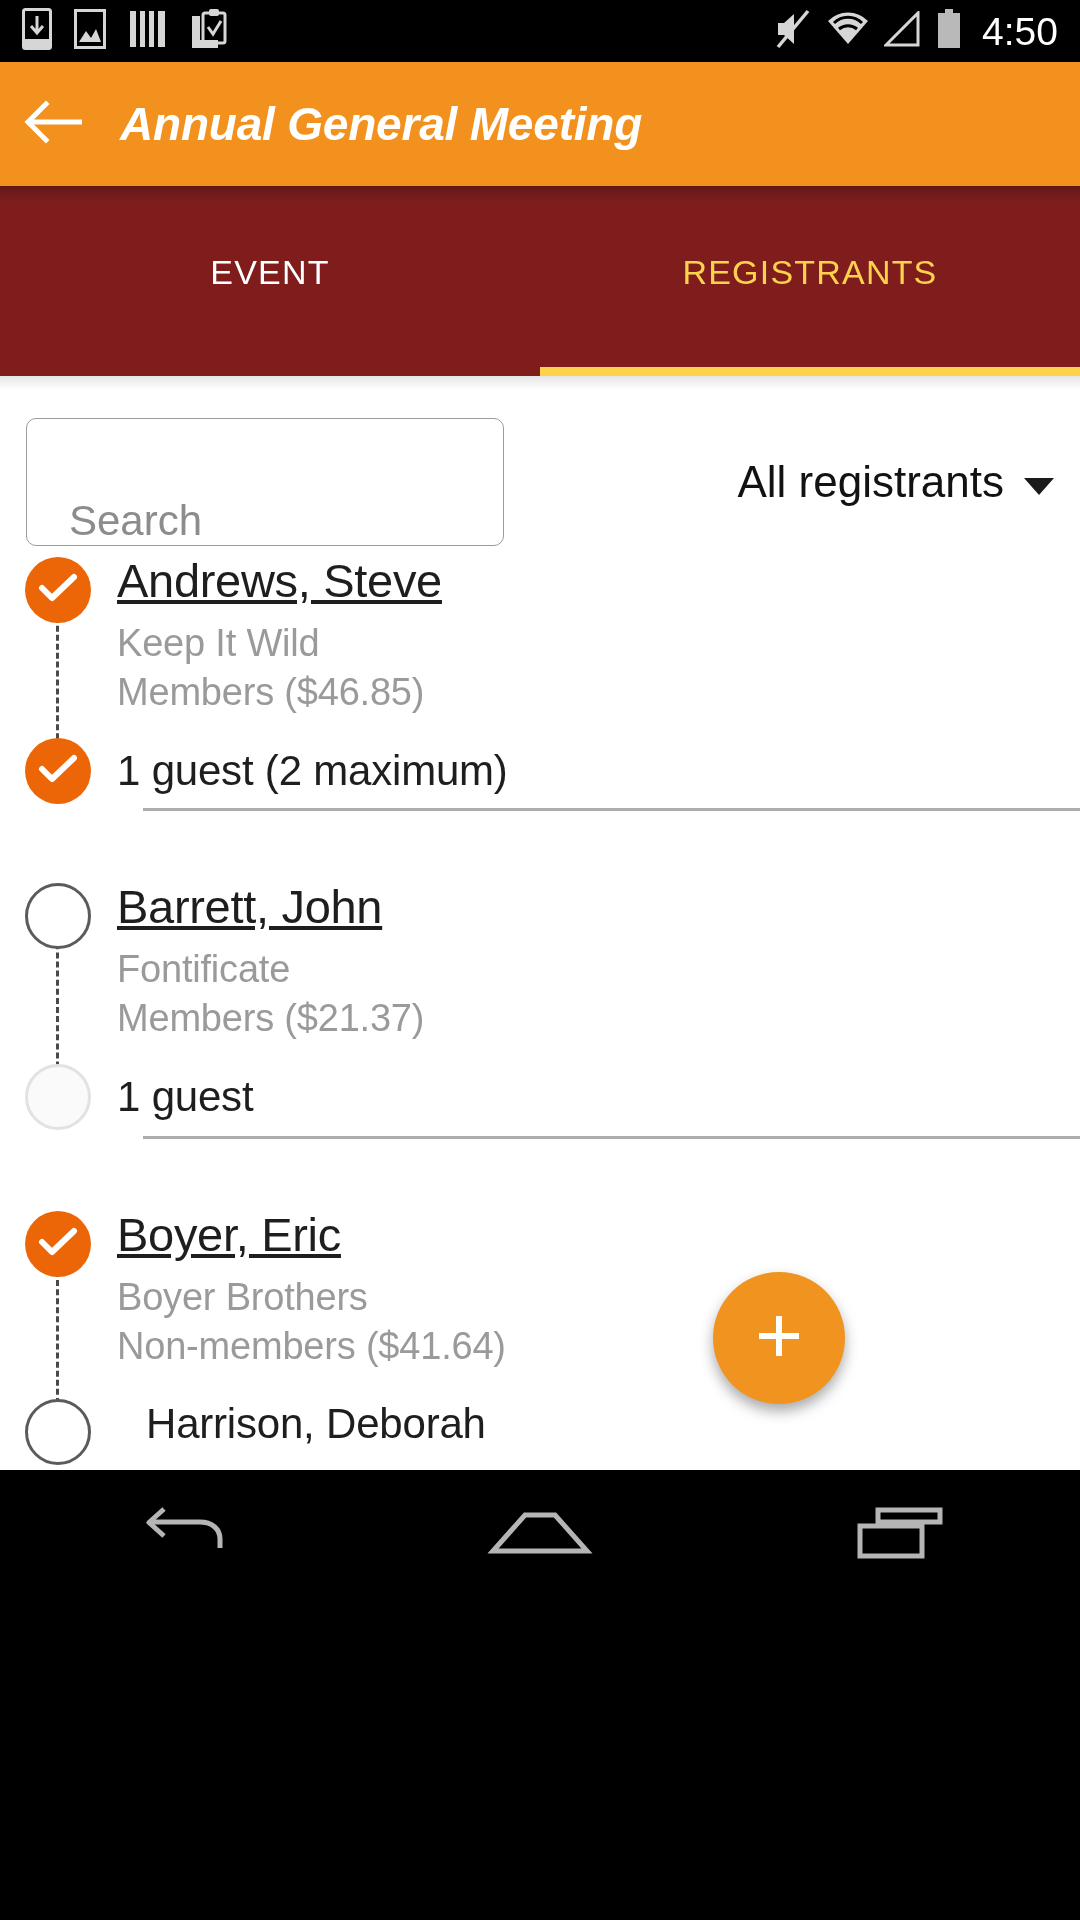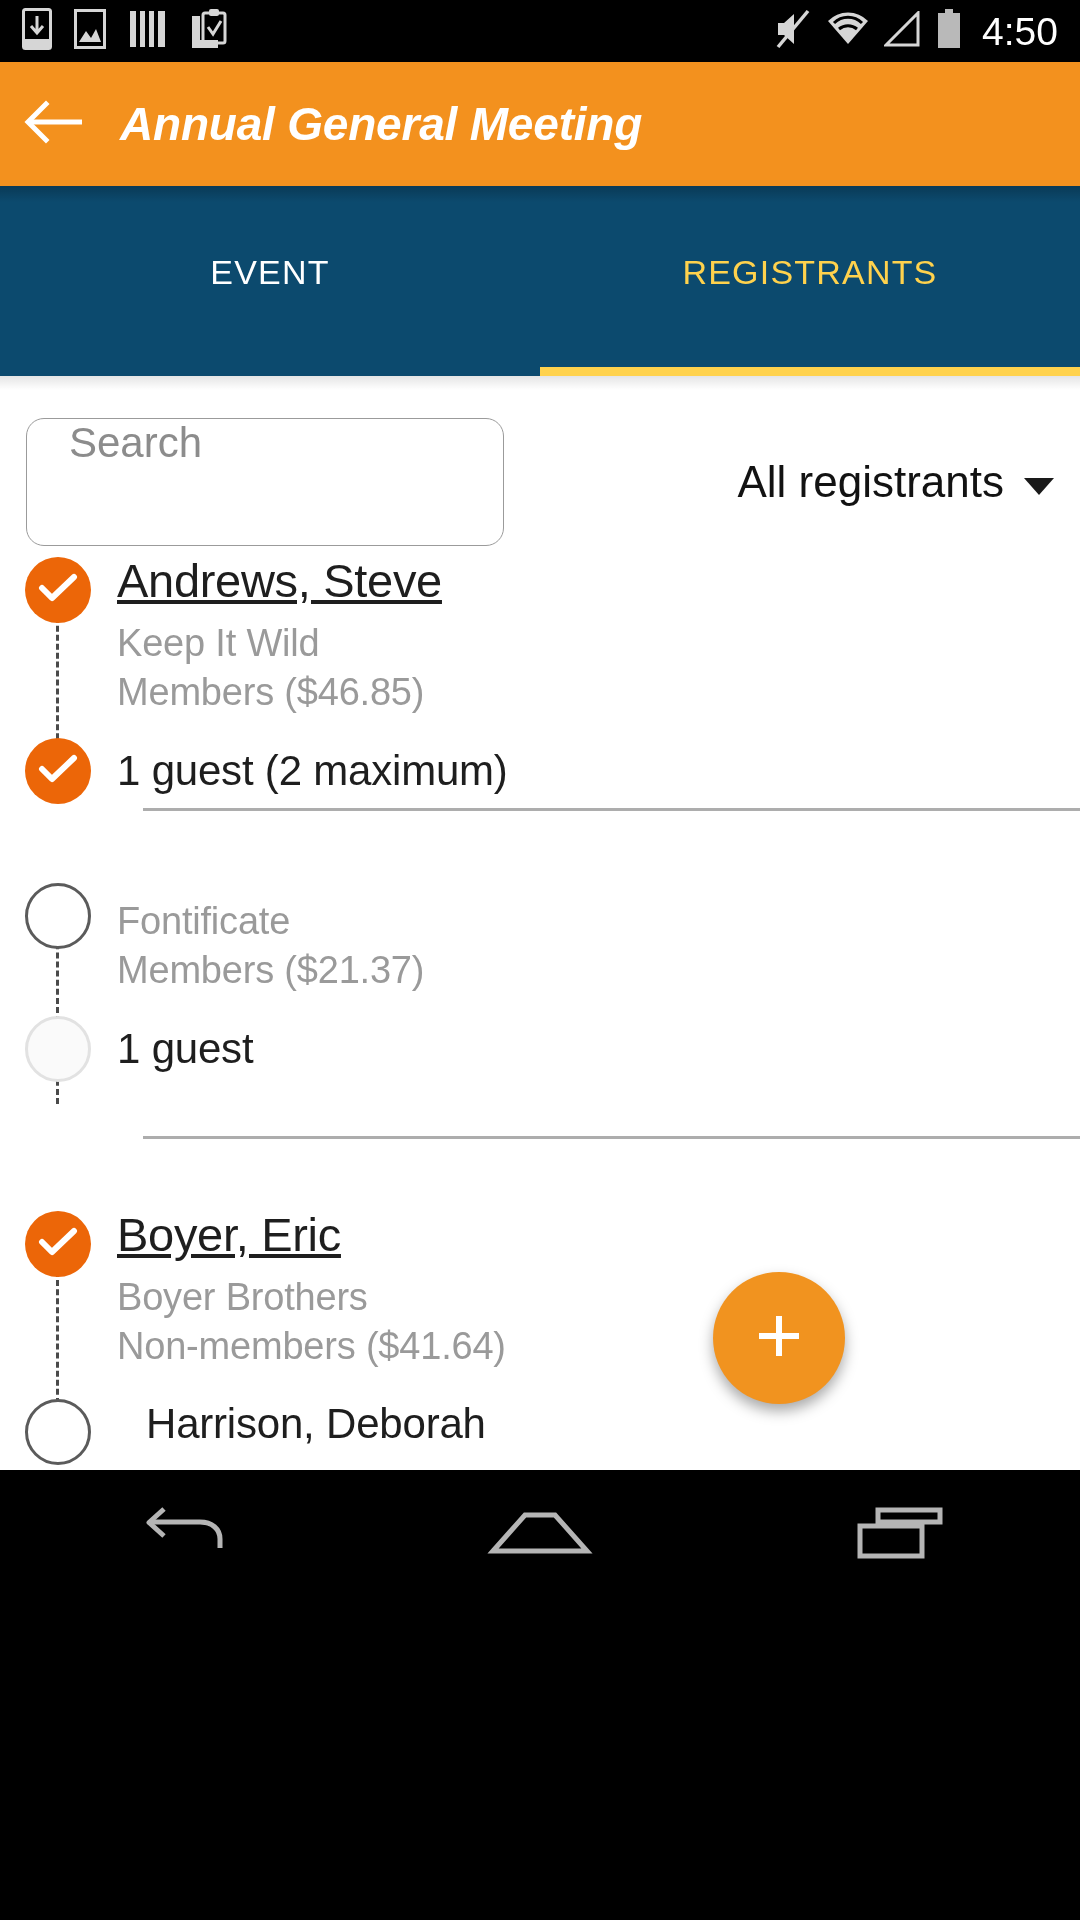--- a/index.html
+++ b/index.html
@@ -39,21 +39,21 @@
   .appbar-title {
     color:#ffffff; font-size:46px; font-weight:bold;
     letter-spacing:-0.2px; white-space:nowrap;
     margin-left:10px;
     font-style:italic;
   }
 
   
   .tabbar {
     position:absolute; left:0; top:186px; width:1080px; height:190px;
-    background:#0c4a6e;
+    background:#7f1d1d;
     display:flex;
   }
   .tabbar-inner-shadow {
     position:absolute; left:0; top:0; width:1080px; height:16px;
     background:linear-gradient(to bottom, rgba(0,0,0,0.22), rgba(0,0,0,0));
     pointer-events:none;
   }
   .tab {
     flex:1 1 50%;
     display:flex; align-items:center; justify-content:center;
@@ -70,23 +70,23 @@
     background:#ffd24d;
   }
   .tabbar-drop-shadow {
     position:absolute; left:0; top:376px; width:1080px; height:14px;
     background:linear-gradient(to bottom, rgba(0,0,0,0.10), rgba(0,0,0,0));
     pointer-events:none; z-index:5;
   }
   .search-box {
     position:absolute; left:26px; top:418px;
     width:478px; height:128px;
-    border:1px solid #9b9b9b; border-radius:18px;
+    border:1px solid #9b9b9b; border-radius:10px;
     background:#ffffff;
-    display:flex; align-items:flex-start;
+    display:flex; align-items:flex-end;
   }
   .search-placeholder {
     color:#8c8c8c; font-size:42px; padding-left:42px; letter-spacing:0px;
   }
   .filter-select {
     position:absolute; right:26px; top:418px;
     height:128px; display:flex; align-items:center; gap:20px;
   }
   .filter-label { color:#121212; font-size:44px; font-weight:400; }
   .caret {
@@ -305,20 +305,21 @@
     <div class="divider" style="top:262px;"></div>
   </div>
 
   <div class="group" style="height:328px;">
     <div class="dash-line" style="left:57px; top:95px; height:188px;"></div>
     <div class="row" style="padding-top:62px;">
       <div class="check-col">
         <div class="circle unchecked"></div>
       </div>
       <div class="row-text">
+        <div class="r-name">Barrett, John</div>
         <div class="r-sub" style="margin-top:14px;">Fontificate</div>
         <div class="r-sub">Members ($21.37)</div>
       </div>
     </div>
     <div class="row" style="margin-top:22px;">
       <div class="check-col">
         <div class="circle disabled"></div>
       </div>
       <div class="row-text" style="padding-top:12px;">
         <div class="r-guest">1 guest</div>

